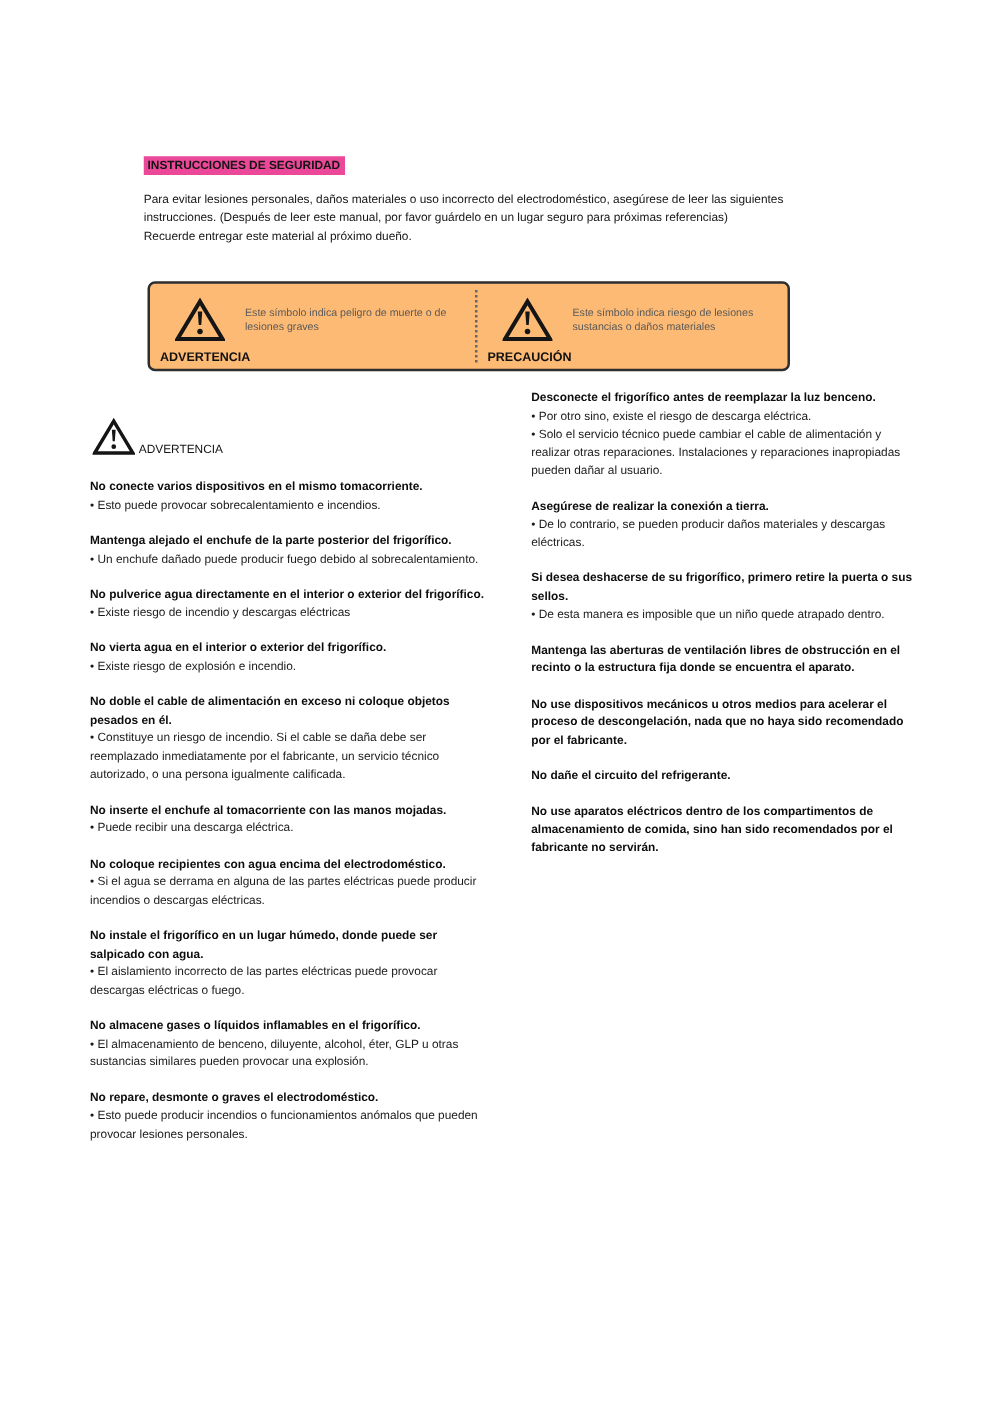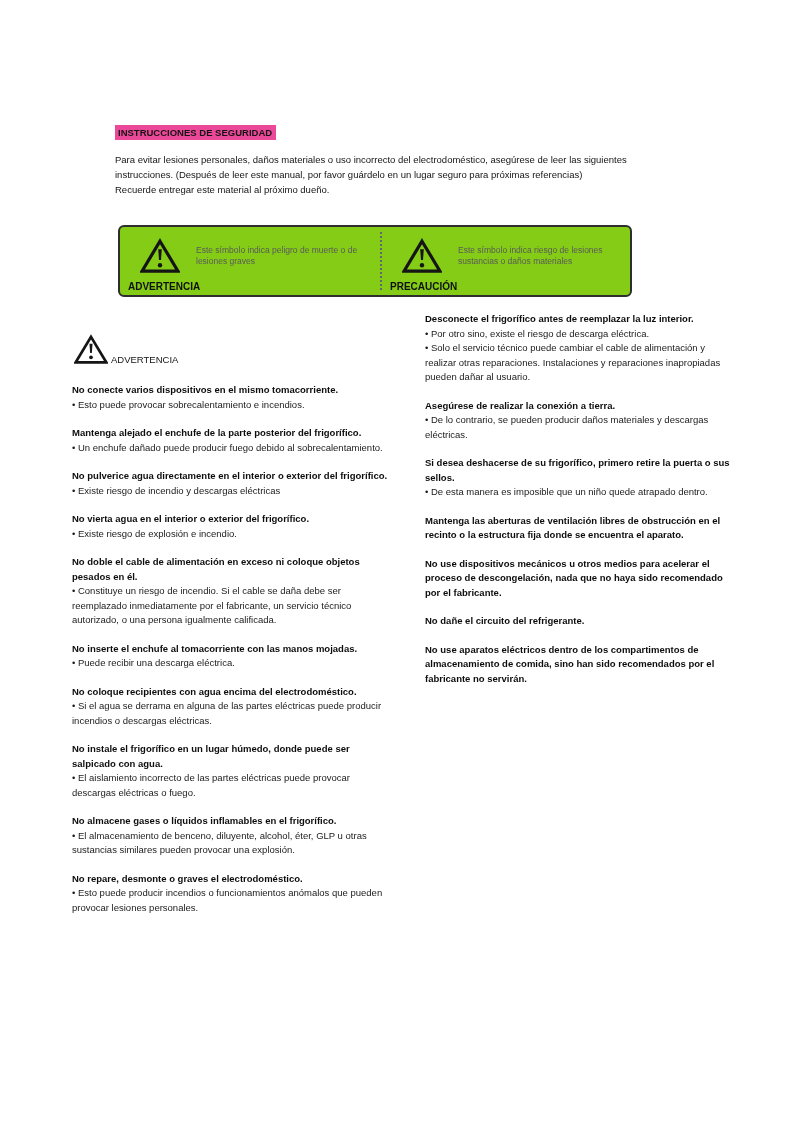--- a/index.html
+++ b/index.html
@@ -31,21 +31,21 @@
     font-size: 9.5px;
     line-height: 15px;
   }
   .legend-box {
     margin: 28px 0 0 118px;
     width: 514px;
     height: 72px;
     border: 2px solid #2e2e2e;
     border-radius: 6px;
     display: flex;
-    background: #84cc16;
+    background: #fdba74;
   }
   .legend-half {
     flex: 1 1 0;
     position: relative;
     display: flex;
     align-items: center;
     padding: 4px 6px 14px 20px;
   }
   .legend-half .tri { width: 40px; height: 36px; flex: 0 0 auto; }
   .legend-desc {
@@ -180,21 +180,21 @@
       <div class="item">
         <div class="item-heading">No repare, desmonte o graves el electrodoméstico.</div>
         <div class="item-bullet">• Esto puede producir incendios o funcionamientos anómalos que pueden provocar lesiones personales.</div>
       </div>
 
     </div>
 
     <div class="col-right">
 
       <div class="item">
-        <div class="item-heading">Desconecte el frigorífico antes de reemplazar la luz interior.</div>
+        <div class="item-heading">Desconecte el frigorífico antes de reemplazar la luz benceno.</div>
         <div class="item-bullet">• Por otro sino, existe el riesgo de descarga eléctrica.</div>
         <div class="item-bullet">• Solo el servicio técnico puede cambiar el cable de alimentación y realizar otras reparaciones. Instalaciones y reparaciones inapropiadas pueden dañar al usuario.</div>
       </div>
       <div class="item">
         <div class="item-heading">Asegúrese de realizar la conexión a tierra.</div>
         <div class="item-bullet">• De lo contrario, se pueden producir daños materiales y descargas eléctricas.</div>
       </div>
       <div class="item">
         <div class="item-heading">Si desea deshacerse de su frigorífico, primero retire la puerta o sus sellos.</div>
         <div class="item-bullet">• De esta manera es imposible que un niño quede atrapado dentro.</div>

